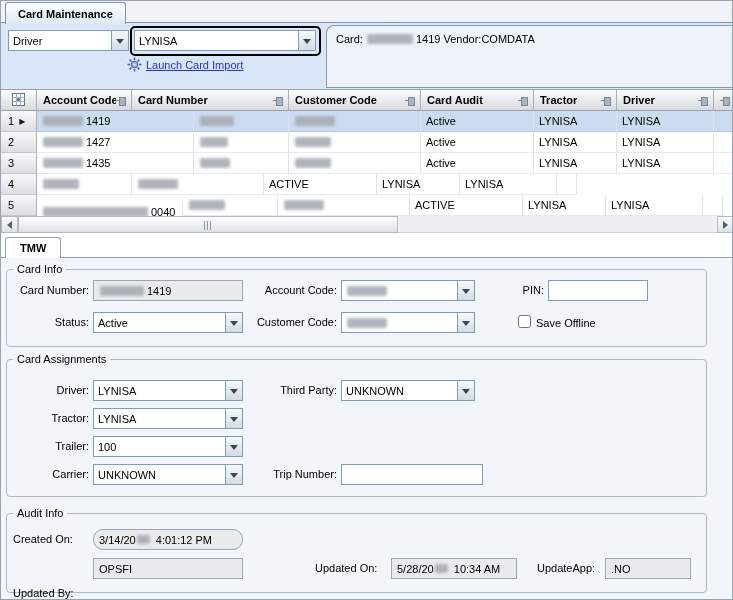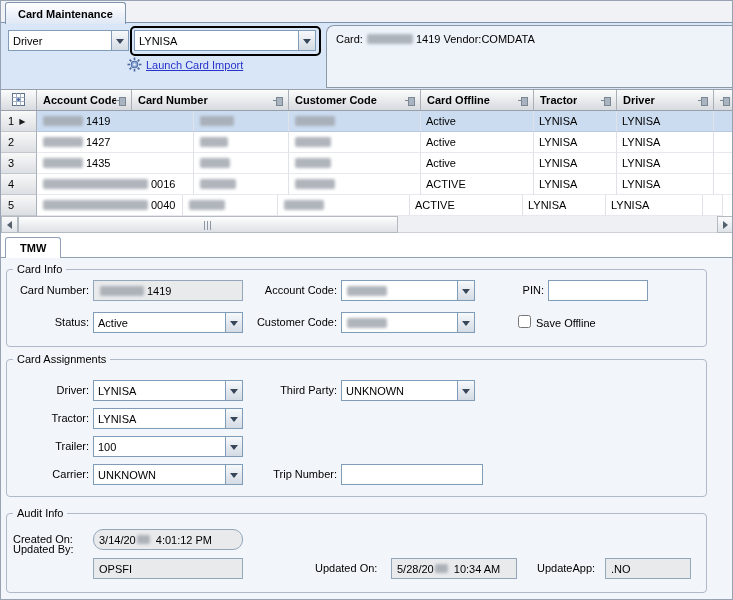--- a/index.html
+++ b/index.html
@@ -136,21 +136,21 @@
       </div>
       <div class="gh" style="width: 157px;">
         <span class="ghl">Card Number</span>
         <span class="pin"></span>
       </div>
       <div class="gh" style="width: 132px;">
         <span class="ghl">Customer Code</span>
         <span class="pin"></span>
       </div>
       <div class="gh" style="width: 113px;">
-        <span class="ghl">Card Offline</span>
+        <span class="ghl">Card Audit</span>
         <span class="pin"></span>
       </div>
       <div class="gh" style="width: 83px;">
         <span class="ghl">Tractor</span>
         <span class="pin"></span>
       </div>
       <div class="gh" style="width: 97px;">
         <span class="ghl">Driver</span>
         <span class="pin"></span>
       </div>
@@ -215,40 +215,36 @@
         </div>
         <div class="gc" style="width: 113px;">Active</div>
         <div class="gc" style="width: 83px;">LYNISA</div>
         <div class="gc" style="width: 97px;">LYNISA</div>
         <div class="gc" style="width: 20px;"></div>
       </div>
       <div class="grow">
         <div class="rowsel">
           <span>4</span>
         </div>
-        <div class="gc" style="width: 157px;">
-          <span class="mask" style="width: 105px;"></span>
-          <span>0016</span>
-        </div>
         <div class="gc" style="width: 95px;">
           <span class="mask" style="width: 36px;"></span>
         </div>
         <div class="gc" style="width: 132px;">
           <span class="mask" style="width: 40px;"></span>
         </div>
         <div class="gc" style="width: 113px;">ACTIVE</div>
         <div class="gc" style="width: 83px;">LYNISA</div>
         <div class="gc" style="width: 97px;">LYNISA</div>
         <div class="gc" style="width: 20px;"></div>
       </div>
       <div class="grow">
         <div class="rowsel">
           <span>5</span>
         </div>
-        <div class="gc" style="width: 146px;">
+        <div class="gc" style="width: 146px; margin-top: 7px;">
           <span class="mask" style="width: 105px;"></span>
           <span>0040</span>
         </div>
         <div class="gc" style="width: 95px;">
           <span class="mask" style="width: 36px;"></span>
         </div>
         <div class="gc" style="width: 132px;">
           <span class="mask" style="width: 40px;"></span>
         </div>
         <div class="gc" style="width: 113px;">ACTIVE</div>
@@ -354,21 +350,21 @@
 
   <fieldset class="fs" style="left:5px;top:506px;width:701px;height:86px;">
     <legend>Audit Info</legend>
   </fieldset>
 
   <span class="lbl" style="left:12px;top:532px;">Created On:</span>
   <div class="tbox" style="left:92px;top:528px;width:150px;border-radius:10px;">
     <span>3/14/20</span><span class="mask sm" style="width:13px;"></span><span> 4:01:12 PM</span>
   </div>
 
-  <span class="lbl" style="left:12px;top:542px;">Updated By:</span>
+  <span class="lbl" style="left:12px;top:586px;">Updated By:</span>
   <div class="tbox" style="left:92px;top:557px;width:150px;">
     <span>OPSFI</span>
   </div>
 
   <span class="lbl" style="left:314px;top:561px;">Updated On:</span>
   <div class="tbox" style="left:390px;top:557px;width:126px;">
     <span>5/28/20</span><span class="mask sm" style="width:13px;"></span><span> 10:34 AM</span>
   </div>
 
   <span class="lbl" style="left:536px;top:561px;">UpdateApp:</span>

